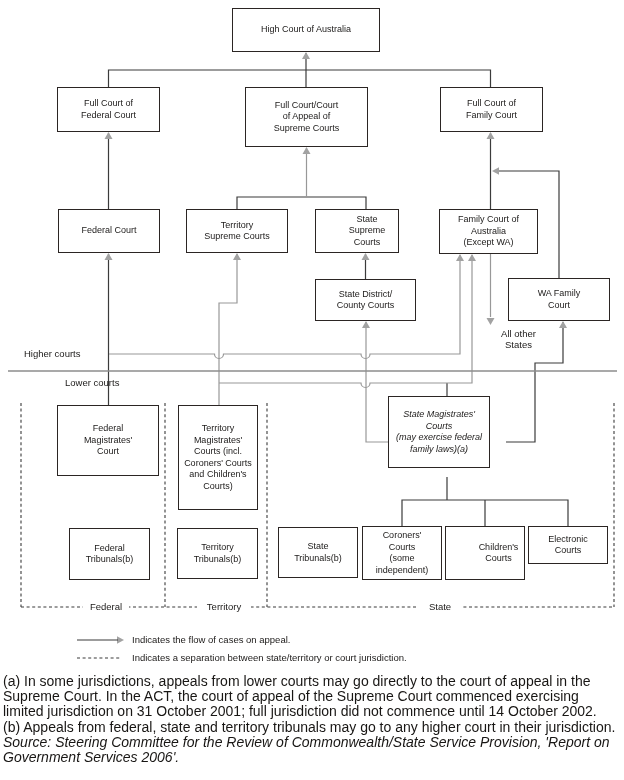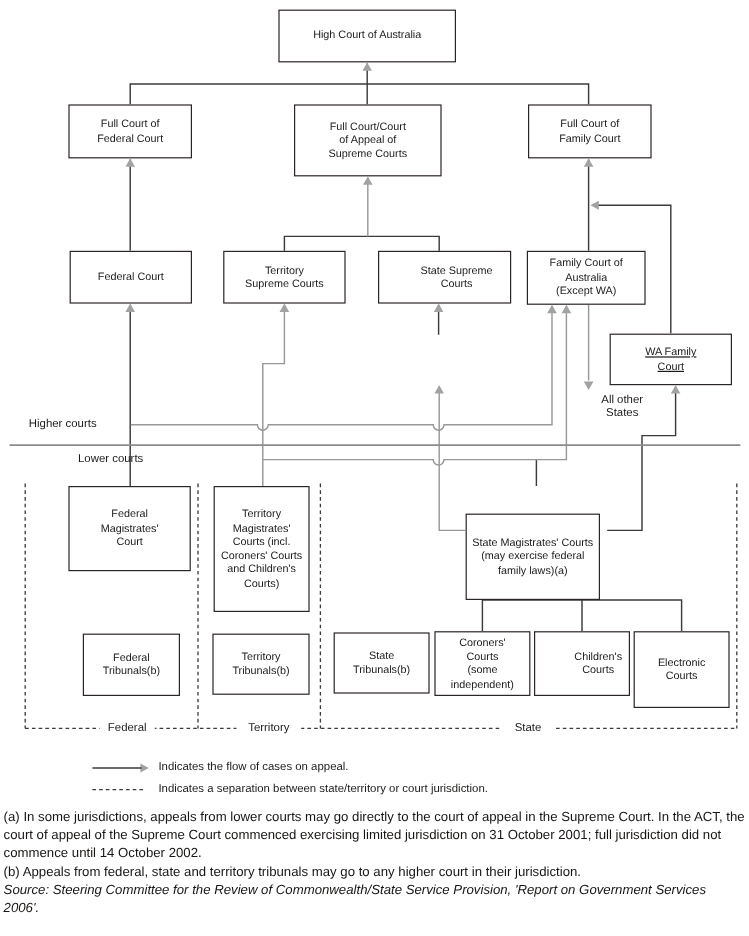--- a/index.html
+++ b/index.html
@@ -5,21 +5,21 @@
   html,body{margin:0;padding:0;background:#ffffff;}
   #stage{position:relative;width:624px;height:780px;background:#fff;
          font-family:"Liberation Sans","DejaVu Sans",sans-serif;color:#1c1a19;overflow:hidden;border-radius:10px;}
   svg{position:absolute;left:0;top:0;}
   .box{position:absolute;border:1.2px solid #2b2523;background:#fff;
        display:flex;align-items:center;justify-content:center;text-align:center;
        font-size:9px;line-height:11.5px;white-space:pre-line;padding:1px;box-sizing:border-box;}
   .lbl{position:absolute;font-size:9.5px;line-height:11px;white-space:pre-line;}
   .seclbl{position:absolute;font-size:9.5px;line-height:12px;background:#fff;text-align:center;padding:0 3px;}
   .legendtext{position:absolute;font-size:9.5px;line-height:11px;}
-  #footnotes{position:absolute;left:3px;top:674px;width:618px;font-size:11px;line-height:15.2px;color:#181614;}
+  #footnotes{position:absolute;left:3px;top:674px;width:618px;font-size:14px;line-height:15.2px;color:#181614;}
   #footnotes p{margin:0;}
   #source{margin-top:10px;font-style:italic;}
 </style>
 </head>
 <body>
 
 <div id="stage">
 
   <svg width="624" height="672" viewBox="0 0 624 672">
 
@@ -83,52 +83,54 @@
   <div class="box" style="left:57px;top:87px;width:103px;height:45px;">Full Court of
 Federal Court</div>
   <div class="box" style="left:245px;top:87px;width:123px;height:60px;">Full Court/Court
 of Appeal of
 Supreme Courts</div>
   <div class="box" style="left:440px;top:87px;width:103px;height:45px;">Full Court of
 Family Court</div>
   <div class="box" style="left:58px;top:209px;width:102px;height:44px;">Federal Court</div>
   <div class="box" style="left:186px;top:209px;width:102px;height:44px;">Territory
 Supreme Courts</div>
-  <div class="box" style="left:315px;top:209px;width:111px;height:44px;padding-left:21px;">State Supreme
+  <div class="box" style="left:315px;top:209px;width:84px;height:44px;padding-left:21px;">State Supreme
 Courts</div>
   <div class="box" style="left:439px;top:209px;width:99px;height:45px;">Family Court of
 Australia
 (Except WA)</div>
-  <div class="box" style="left:508px;top:278px;width:102px;height:43px;text-decoration:underline;">WA Family
+  <div class="box" style="left:315px;top:279px;width:101px;height:42px;">State District/
+County Courts</div>
+  <div class="box" style="left:508px;top:278px;width:102px;height:43px;">WA Family
 Court</div>
   <div class="box" style="left:57px;top:405px;width:102px;height:71px;">Federal
 Magistrates'
 Court</div>
   <div class="box" style="left:178px;top:405px;width:80px;height:105px;">Territory
 Magistrates'
 Courts (incl.
 Coroners' Courts
 and Children's
 Courts)</div>
-  <div class="box" style="left:388px;top:428px;width:112px;height:72px;">State Magistrates' Courts
+  <div class="box" style="left:388px;top:396px;width:102px;height:72px;font-style:italic;">State Magistrates' Courts
 (may exercise federal
 family laws)(a)</div>
   <div class="box" style="left:69px;top:528px;width:81px;height:52px;">Federal
 Tribunals(b)</div>
   <div class="box" style="left:177px;top:528px;width:81px;height:51px;">Territory
 Tribunals(b)</div>
   <div class="box" style="left:278px;top:527px;width:80px;height:51px;">State
 Tribunals(b)</div>
   <div class="box" style="left:362px;top:526px;width:80px;height:54px;">Coroners'
 Courts
 (some
 independent)</div>
   <div class="box" style="left:445px;top:526px;width:80px;height:54px;padding-left:28px;">Children's
 Courts</div>
-  <div class="box" style="left:528px;top:526px;width:80px;height:64px;">Electronic
+  <div class="box" style="left:528px;top:526px;width:80px;height:38px;">Electronic
 Courts</div>
 
   <div class="lbl" style="left:24px;top:348px;">Higher courts</div>
   <div class="lbl" style="left:24px;top:377px;padding-left:41px;">Lower courts</div>
   <div class="lbl" style="left:460px;top:328px;width:61px;text-align:center;margin-left:28px;">All other
 States</div>
   <div class="seclbl" style="left:83px;top:601px;width:40px;">Federal</div>
   <div class="seclbl" style="left:197px;top:601px;width:48px;">Territory</div>
   <div class="seclbl" style="left:418px;top:601px;width:38px;">State</div>
 

